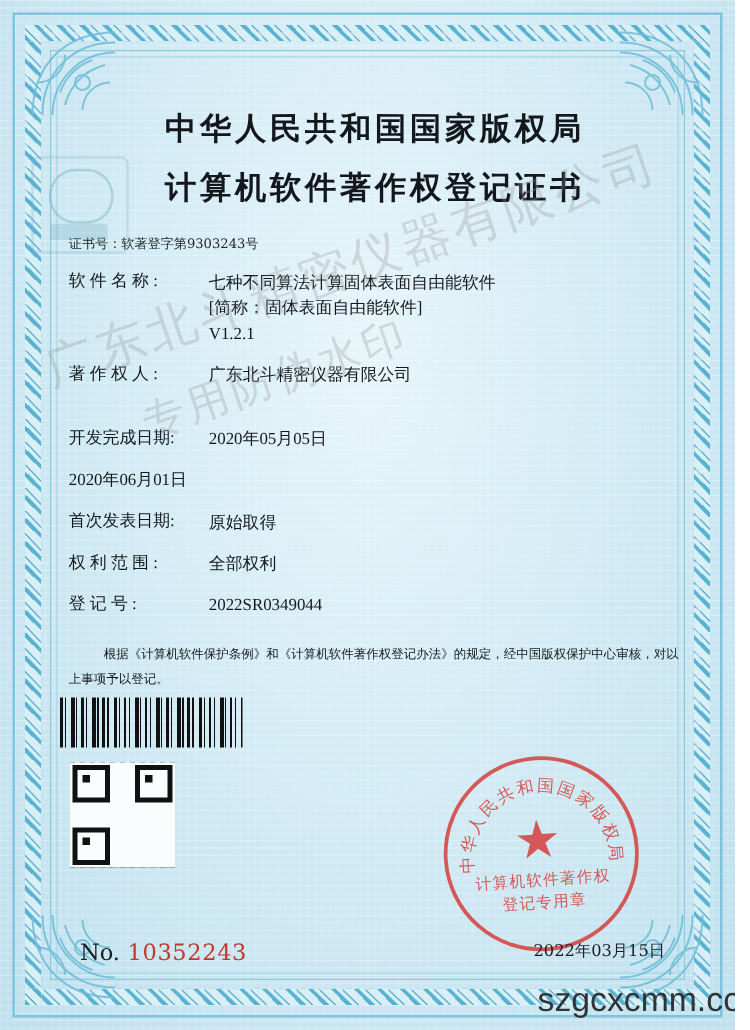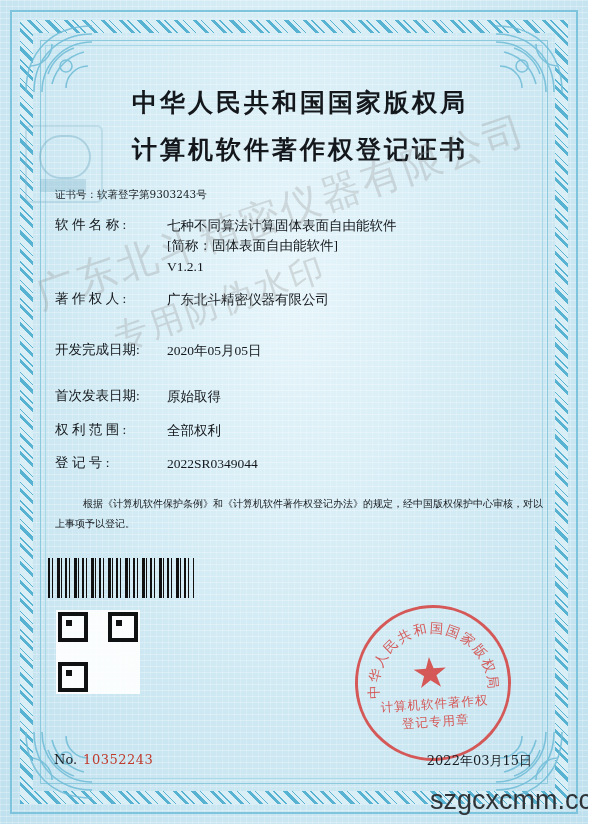--- a/index.html
+++ b/index.html
@@ -279,23 +279,23 @@
     font-size: 12.5px;
     letter-spacing: 1px;
     font-family: "DejaVu Serif", "Liberation Serif", serif;
   }
   .seal .l1 { top: 88px; }
   .seal .l2 { top: 106px; }
 
   
   .serial {
     position: absolute;
-    left: 54px;
+    left: 64px;
     top: 752px;
-    font-size: 13px;
+    font-size: 18px;
     color: #1a1f24;
     font-family: "DejaVu Serif", "Liberation Serif", serif;
   }
   .serial .num { color: #c0392b; margin-left: 6px; letter-spacing: 0.5px; }
 
   .date {
     position: absolute;
     right: 56px;
     top: 752px;
     font-size: 13px;
@@ -407,20 +407,21 @@
       </div>
 
       <div class="spacer-lg"></div>
 
       <div class="row">
         <div class="lbl">开发完成日期:</div>
         <div class="val">2020年05月05日</div>
       </div>
 
       <div class="row">
+        <div class="val">2020年06月01日</div>
       </div>
 
       <div class="row">
         <div class="lbl">首次发表日期:</div>
         <div class="val">原始取得</div>
       </div>
 
       <div class="row">
         <div class="lbl">权 利 范 围 :</div>
         <div class="val">全部权利</div>

